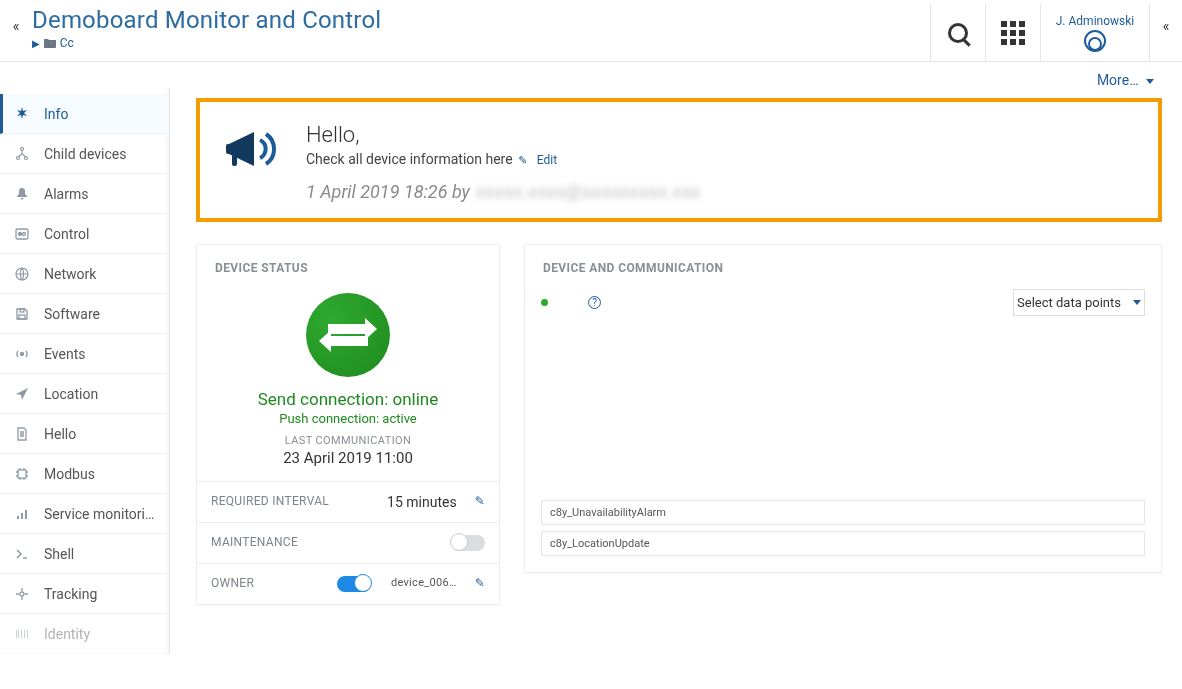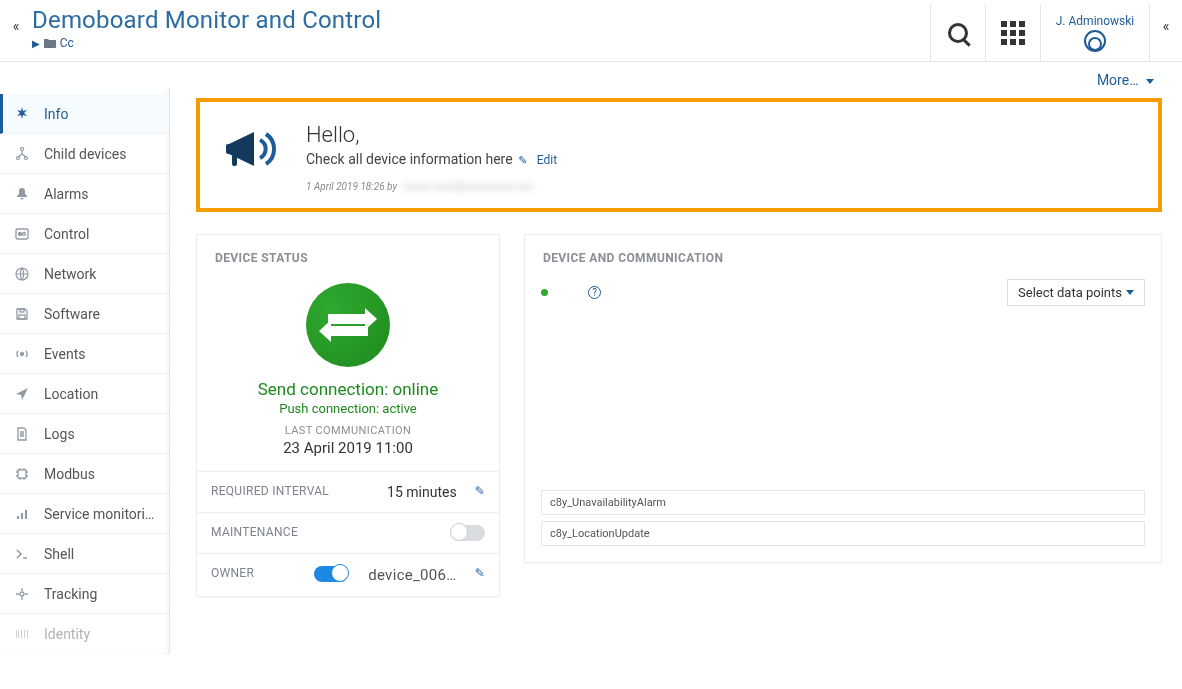--- a/index.html
+++ b/index.html
@@ -161,21 +161,21 @@
     padding:20px 24px 16px 24px;
     display:flex;
     gap:22px;
   }
   .megaphone-wrap{width:60px;display:flex;align-items:flex-start;margin-top:4px;}
   .banner-title{font-size:22px;color:#333;font-weight:300;}
   .banner-sub{font-size:14px;color:#444;margin-top:4px;}
   .edit-link{color:#1e5c99;font-size:12px;margin-left:6px;cursor:pointer;}
   .pencil{color:#1e5c99;font-size:11px;margin-left:2px;}
   .banner-meta{
-    font-style:italic;color:#8a8a8a;font-size:10px;margin-top:14px;
+    font-style:italic;color:#8a8a8a;font-size:18px;margin-top:14px;
     display:flex;align-items:center;gap:6px;
   }
   .blur{
     filter:blur(3px);color:#bbb;font-style:normal;letter-spacing:.5px;
   }
   
   .cards{
     display:flex;gap:24px;margin-top:22px;align-items:flex-start;
   }
   .card{
@@ -220,36 +220,36 @@
   .toggle{
     width:34px;height:16px;border-radius:10px;background:#d9dde2;position:relative;margin-left:auto;
   }
   .toggle .knob{
     width:18px;height:18px;border-radius:50%;background:#fff;border:1px solid #ccc;
     position:absolute;top:-2px;left:-1px;
   }
   .toggle.on{background:#1e88e5;}
   .toggle.on .knob{left:auto;right:-1px;border-color:#1e88e5;}
   .owner-val{
-    font-size:15px;color:#555;margin-left:10px;max-width:90px;overflow:hidden;text-overflow:ellipsis;white-space:nowrap;
+    font-size:11px;color:#555;margin-left:10px;max-width:90px;overflow:hidden;text-overflow:ellipsis;white-space:nowrap;
   }
   
   .comm-body{padding:6px 16px 16px 16px;}
   .comm-top{
     display:flex;align-items:center;gap:40px;margin-bottom:8px;
   }
   .dot{width:7px;height:7px;border-radius:50%;background:#2fa92f;}
   .help{
     width:13px;height:13px;border:1.5px solid #1e5c99;border-radius:50%;color:#1e5c99;
     display:flex;align-items:center;justify-content:center;font-size:10px;
     cursor:pointer;
   }
   .select-dp{
-    margin-left:auto;border:1px solid #ddd;padding:5px 10px;font-size:13px;color:#333;
-    display:flex;align-items:center;cursor:pointer;
+    margin-left:auto;border:1px solid #ddd;padding:5px 3px;font-size:13px;color:#333;
+    display:flex;align-items:center;gap:8px;cursor:pointer;
   }
   .chart-area{
     height:170px;
   }
   .axis-line{border-top:1px solid #999;position:relative;height:26px;}
   .ticks{display:flex;justify-content:space-between;font-size:11px;color:#555;padding:0 8px;}
   .tick{position:relative;}
   .tick::before{content:"";position:absolute;left:50%;top:-10px;width:1px;height:6px;background:#999;}
   .metric-row{
     border:1px solid #e5e5e5;border-radius:1px;font-size:11px;color:#555;
@@ -384,21 +384,21 @@
       </span>
       <span class="lbl">Location</span>
     </div>
     <div class="side-item">
       <span class="ico">
         <svg width="14" height="14" viewBox="0 0 14 14" fill="none" stroke="currentColor" stroke-width="1.3">
             <path d="M3 1h6l2 2v10H3z"></path>
             <path d="M5 5h4M5 7h4M5 9h4"></path>
           </svg>
       </span>
-      <span class="lbl">Logs</span>
+      <span class="lbl">Hello</span>
     </div>
     <div class="side-item">
       <span class="ico">
         <svg width="14" height="14" viewBox="0 0 14 14" fill="none" stroke="currentColor" stroke-width="1.3">
             <rect x="3" y="3" width="8" height="8"></rect>
             <path d="M5 1v2M9 1v2M5 11v2M9 11v2M1 5h2M1 9h2M11 5h2M11 9h2"></path>
           </svg>
       </span>
       <span class="lbl">Modbus</span>
     </div>

